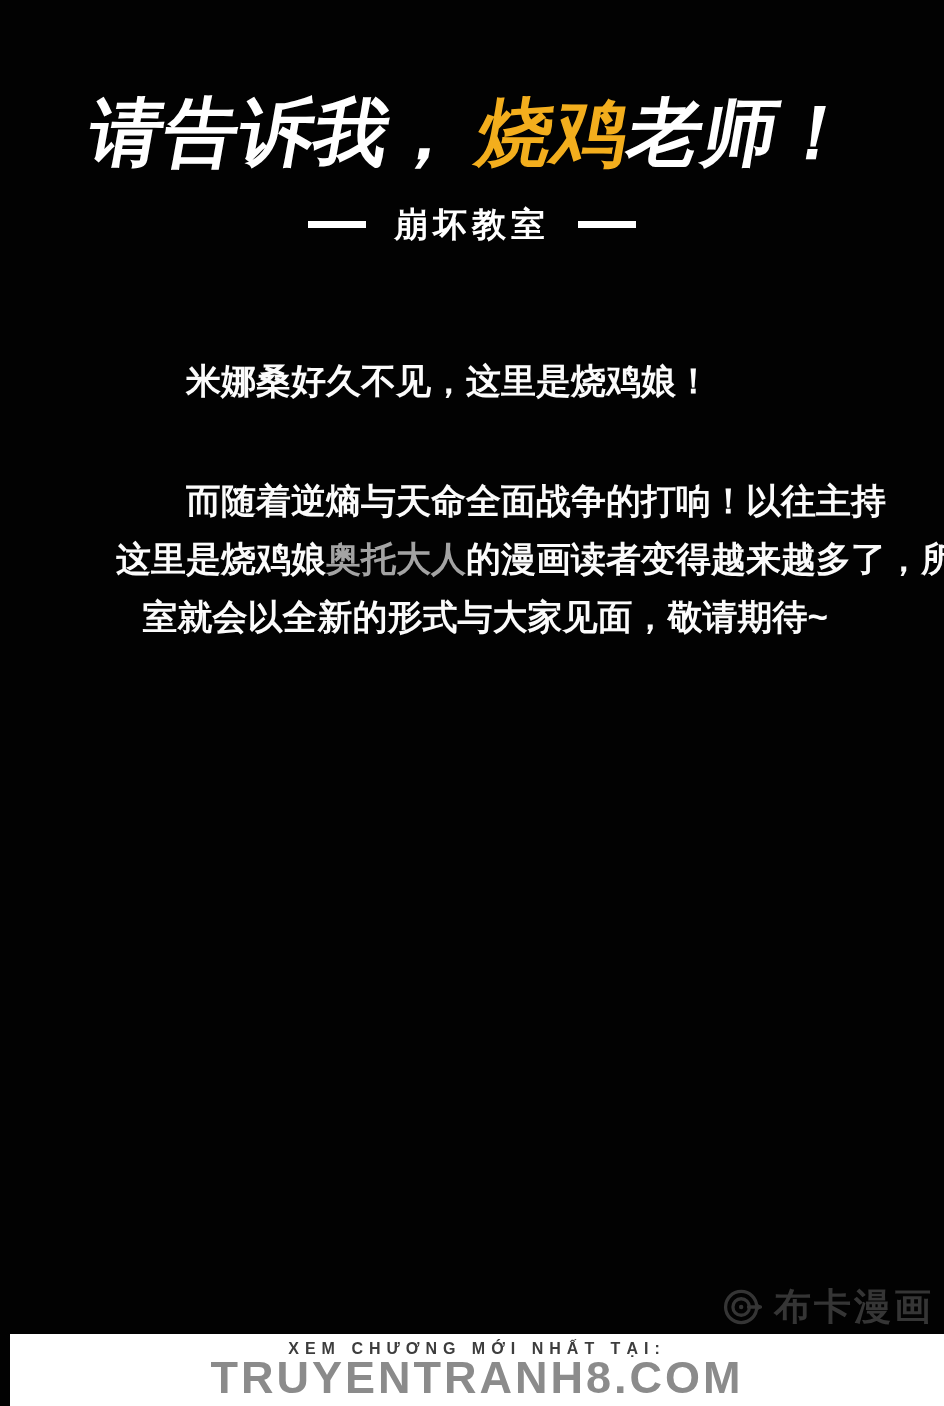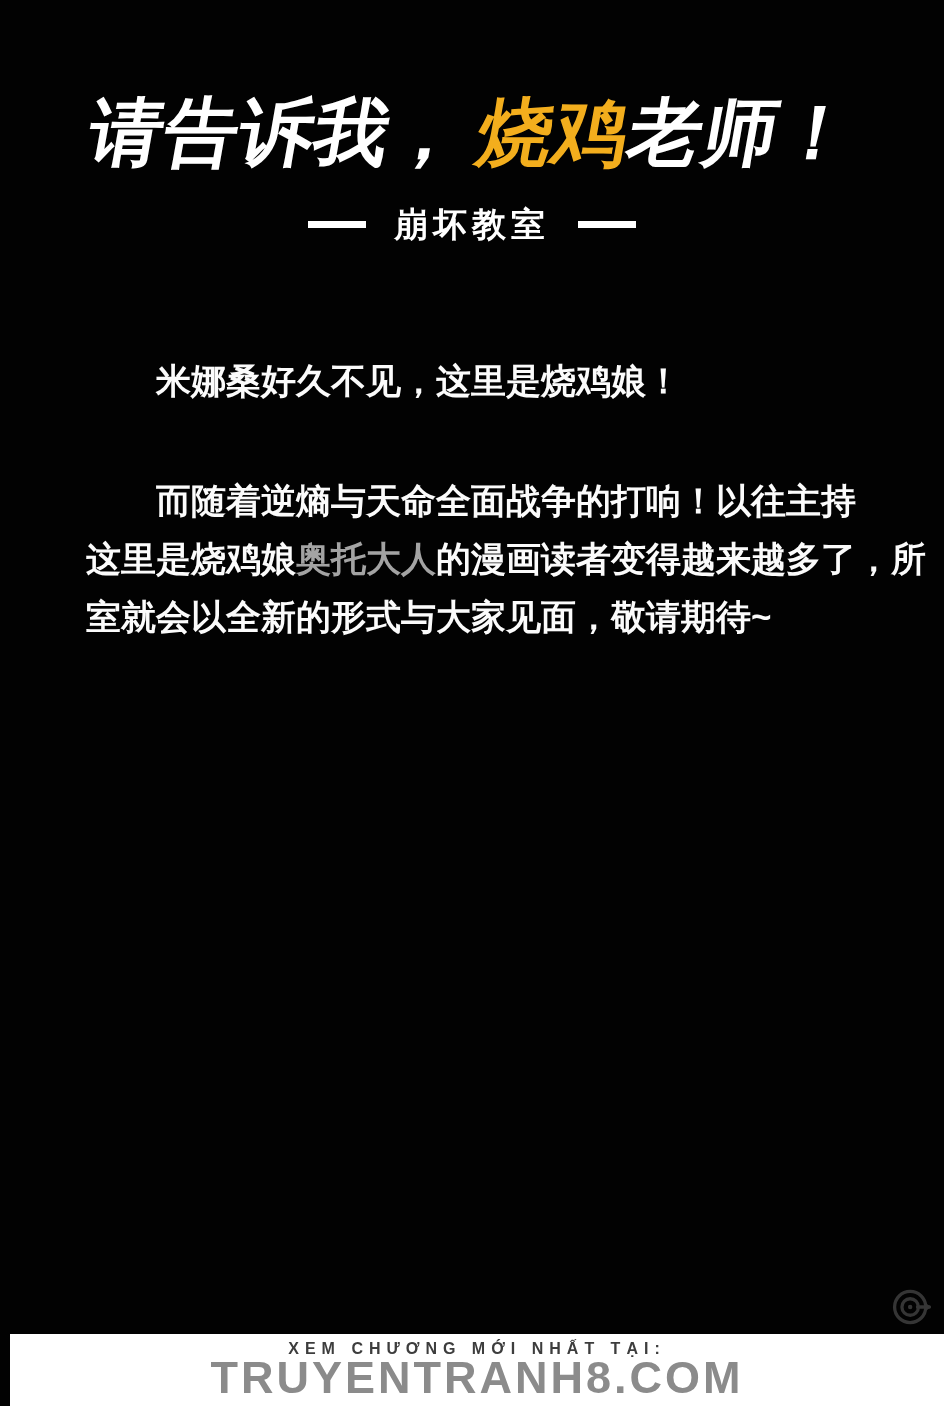--- a/index.html
+++ b/index.html
@@ -36,30 +36,30 @@
   .subtitle-dash { width: 58px; height: 7px; background: #ffffff; }
   .subtitle-text {
     font-size: 34px;
     font-weight: 900;
     color: #ffffff;
     letter-spacing: 5px;
     white-space: nowrap;
   }
   
   .body-text {
-    padding: 0 86px;
+    padding: 0 116px;
     color: #fbfbfb;
     font-weight: bold;
     font-size: 35px;
     line-height: 58px;
   }
   .para { margin: 0; }
   .para-1 { margin-top: 104px; }
   .para-2 { margin-top: 64px; }
-  .para-3 { margin-top: 62px; }
+  .para-3 { margin-top: 62px; text-align: right; }
   .text-line { white-space: nowrap; }
   .text-line.indent { padding-left: 70px; }
   .name-hl { color: #a3a3a3; }
   
   .watermark {
     position: absolute;
     right: 10px;
     bottom: 76px;
     height: 46px;
     display: flex;
@@ -138,20 +138,21 @@
   <div class="watermark">
     <span>
       <svg width="44" height="44" viewBox="0 0 24 24" fill="none" stroke="#353535" stroke-width="1.8">
         <circle cx="11" cy="12" r="8.5"></circle>
         <circle cx="11" cy="12" r="4.5"></circle>
         <circle cx="11" cy="12" r="1.2" fill="#353535" stroke="none"></circle>
         <path d="M15 12 L21.5 12" stroke-linecap="round"></path>
         <path d="M19 9.5 L22.5 12 L19 14.5 Z" fill="#353535" stroke="none"></path>
       </svg>
     </span>
+    <span class="watermark-text">布卡漫画</span>
   </div>
 
   <div class="footer">
     <div class="footer-tagline">XEM CHƯƠNG MỚI NHẤT TẠI:</div>
     <div class="footer-site">TRUYENTRANH8.COM</div>
   </div>
 
 </div>
 
 </body></html>

